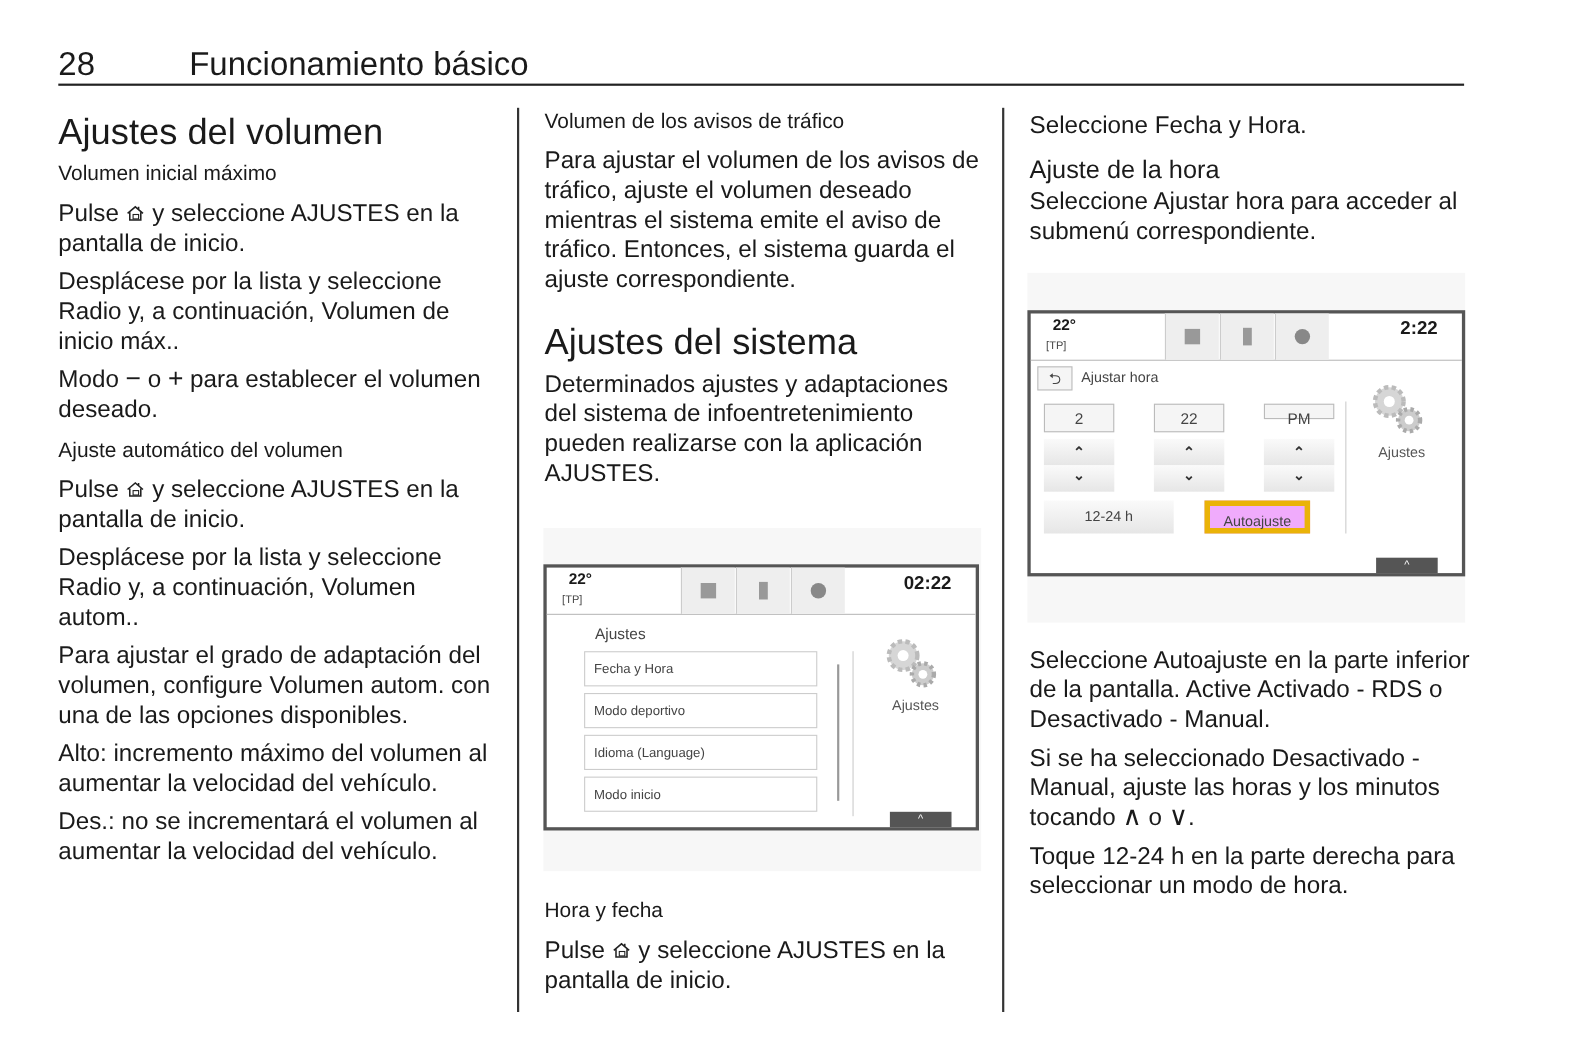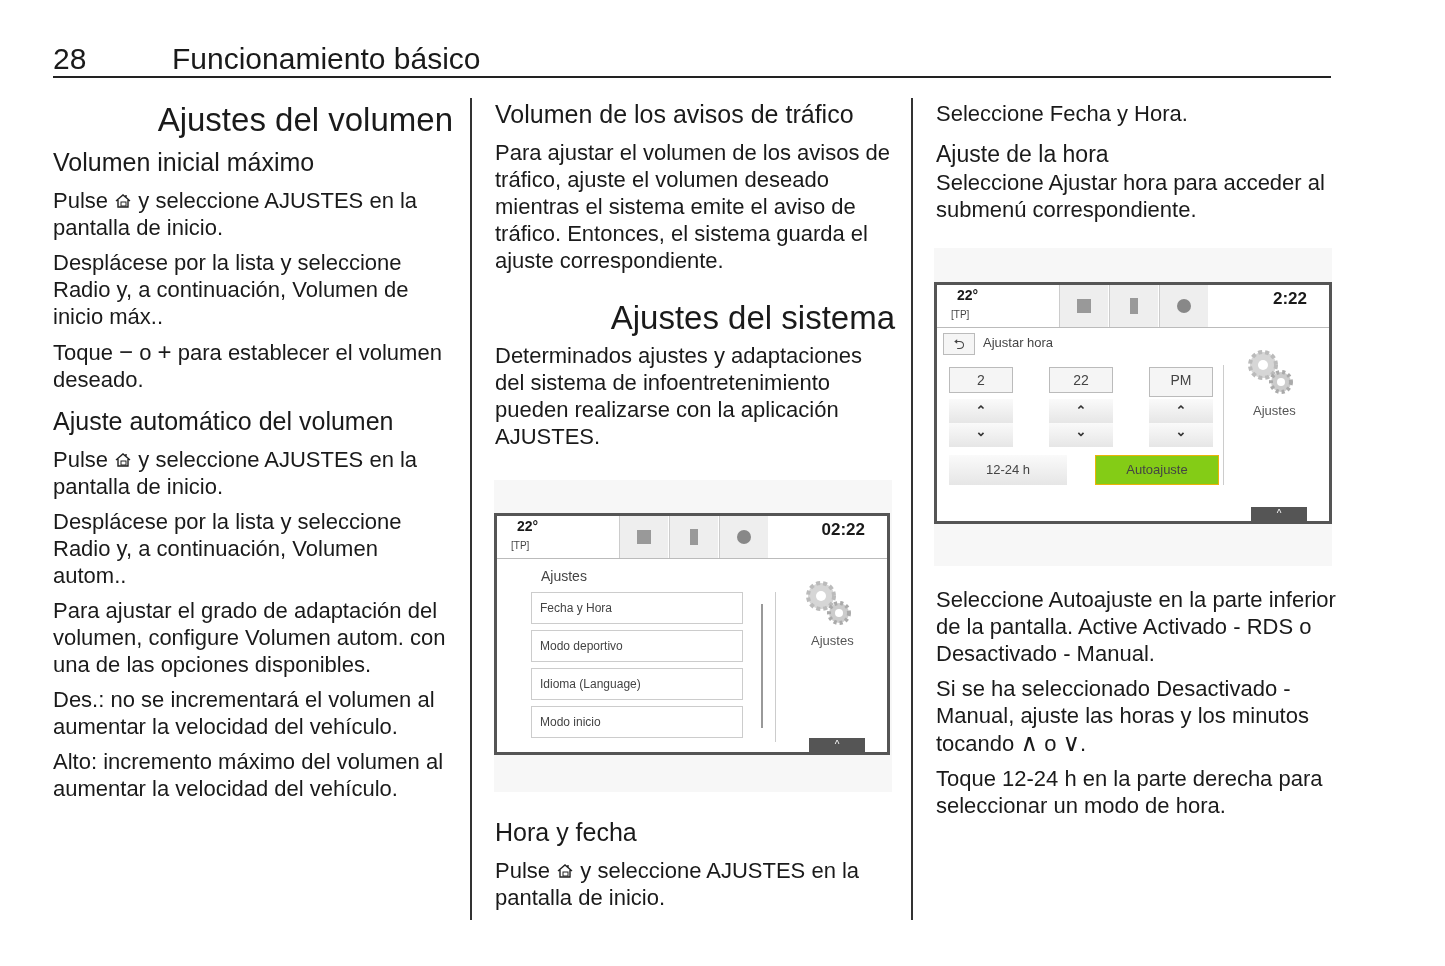--- a/index.html
+++ b/index.html
@@ -6,22 +6,22 @@
   body { width:1445px; height:966px; position:relative; overflow:hidden;
          font-family:"Liberation Sans", sans-serif; color:#1a1a1a; }
   .hdr { position:absolute; left:53px; top:40px; width:1278px; height:36px; border-bottom:2px solid #222; }
   .hdr .pn { position:absolute; left:0; top:2px; font-size:30px; }
   .hdr .ch { position:absolute; left:119px; top:2px; font-size:30px; }
   .col { position:absolute; top:96px; }
   .c1 { left:53px; width:400px; }
   .c2 { left:495px; width:400px; }
   .c3 { left:936px; width:400px; }
   .vline { position:absolute; top:98px; width:2px; height:822px; background:#333; }
-  h1 { font-weight:normal; font-size:33px; margin:6px 0 10px; line-height:1.1;text-align:right; }
-  h3 { font-weight:normal; font-size:25px; margin:0 0 10px; line-height:1.15; }
+  h1 { font-weight:normal; font-size:33px; margin:6px 0 10px; line-height:1.1; }
+  h3 { font-weight:normal; font-size:19px; margin:0 0 10px; line-height:1.15; }
   p { font-size:22px; line-height:27px; margin:0 0 8px; }
   .home { display:inline-block; width:18px; height:16px; vertical-align:-1px; }
   .sym { font-size:24px; }
   
   .fig { position:absolute; background:#f7f7f7; }
   .scr { position:absolute; background:#fff; border:3px solid #555; box-sizing:border-box; font-family:"Liberation Sans", sans-serif; }
   .scr .top { position:absolute; left:0; right:0; top:0; height:42px; border-bottom:1px solid #bbb; }
   .temp { position:absolute; left:20px; top:2px; font-size:14px; font-weight:bold; }
   .tp { position:absolute; left:14px; top:24px; font-size:10px; color:#444; }
   .clock { position:absolute; right:22px; top:4px; font-size:17px; font-weight:bold; }
@@ -50,30 +50,30 @@
 <div class="vline" style="left:911px"></div>
 
 <div class="col c1">
   <h1>Ajustes del volumen</h1>
   <h3>Volumen inicial máximo</h3>
   <p><span>Pulse</span> <svg class="home" viewBox="0 0 18 16">
         <path d="M2 8 L9 2 L16 8 M4 7 V14 H14 V7 M12 2 V5" fill="none" stroke="#222" stroke-width="1.4"></path>
         <rect x="7" y="9" width="5" height="4" fill="none" stroke="#222" stroke-width="1"></rect>
       </svg> <span>y seleccione AJUSTES en la pantalla de inicio.</span></p>
   <p>Desplácese por la lista y seleccione Radio y, a continuación, Volumen de inicio máx..</p>
-  <p><span>Toque</span> <span class="sym">−</span> <span>o</span> <span class="sym">+</span> <span>para establecer el volumen deseado.</span></p>
+  <p><span>Modo</span> <span class="sym">−</span> <span>o</span> <span class="sym">+</span> <span>para establecer el volumen deseado.</span></p>
   <h3 style="margin-top:14px">Ajuste automático del volumen</h3>
   <p><span>Pulse</span> <svg class="home" viewBox="0 0 18 16">
         <path d="M2 8 L9 2 L16 8 M4 7 V14 H14 V7 M12 2 V5" fill="none" stroke="#222" stroke-width="1.4"></path>
         <rect x="7" y="9" width="5" height="4" fill="none" stroke="#222" stroke-width="1"></rect>
       </svg> <span>y seleccione AJUSTES en la pantalla de inicio.</span></p>
   <p>Desplácese por la lista y seleccione Radio y, a continuación, Volumen autom..</p>
   <p>Para ajustar el grado de adaptación del volumen, configure Volumen autom. con una de las opciones disponibles.</p>
+  <p>Alto: incremento máximo del volumen al aumentar la velocidad del vehículo.</p>
   <p>Des.: no se incrementará el volumen al aumentar la velocidad del vehículo.</p>
-  <p>Alto: incremento máximo del volumen al aumentar la velocidad del vehículo.</p>
 </div>
 
 <div class="col c2">
   <h3 style="margin-top:4px">Volumen de los avisos de tráfico</h3>
   <p>Para ajustar el volumen de los avisos de tráfico, ajuste el volumen deseado mientras el sistema emite el aviso de tráfico. Entonces, el sistema guarda el ajuste correspondiente.</p>
   <h1 style="margin-top:26px;margin-bottom:6px">Ajustes del sistema</h1>
   <p>Determinados ajustes y adaptaciones del sistema de infoentretenimiento pueden realizarse con la aplicación AJUSTES.</p>
 </div>
 
 <div class="fig" style="left:494px;top:480px;width:398px;height:312px">
@@ -144,26 +144,26 @@
     <span class="lbl-title" style="left:46px;top:50px;font-size:13px">Ajustar hora</span>
 
     <div class="box" style="left:12px;top:82px;width:64px;height:26px;line-height:24px">2</div>
     <div class="arr" style="left:12px;top:114px;width:64px;height:24px;line-height:24px">⌃</div>
     <div class="arr" style="left:12px;top:138px;width:64px;height:24px;line-height:18px">⌄</div>
 
     <div class="box" style="left:112px;top:82px;width:64px;height:26px;line-height:24px">22</div>
     <div class="arr" style="left:112px;top:114px;width:64px;height:24px;line-height:24px">⌃</div>
     <div class="arr" style="left:112px;top:138px;width:64px;height:24px;line-height:18px">⌄</div>
 
-    <div class="box" style="left:212px;top:82px;width:64px;height:30px;line-height:24px">PM</div>
+    <div class="box" style="left:212px;top:82px;width:64px;height:14px;line-height:24px">PM</div>
     <div class="arr" style="left:212px;top:114px;width:64px;height:24px;line-height:24px">⌃</div>
     <div class="arr" style="left:212px;top:138px;width:64px;height:24px;line-height:18px">⌄</div>
 
     <div class="btn" style="left:12px;top:170px;width:118px;height:30px;line-height:30px;background:linear-gradient(#fafafa,#e6e6e6)">12-24 h</div>
-    <div class="btn" style="left:158px;top:170px;width:124px;height:30px;line-height:28px;border:1px solid #eab308;background:#84cc16">Autoajuste</div>
+    <div class="btn" style="left:158px;top:170px;width:96px;height:30px;line-height:28px;border:5px solid #eab308;background:#f0abfc">Autoajuste</div>
 
     <div style="position:absolute;left:286px;top:80px;width:1px;height:120px;background:#ccc"></div>
     <svg class="gear" style="left:308px;top:62px" viewBox="0 0 50 50">
         <circle cx="18" cy="18" r="13" fill="#d6d6d6" stroke="#bbb" stroke-dasharray="4 3" stroke-width="4"></circle>
         <circle cx="18" cy="18" r="5" fill="#fff"></circle>
         <circle cx="36" cy="35" r="10" fill="#ccc" stroke="#aaa" stroke-dasharray="3 3" stroke-width="4"></circle>
         <circle cx="36" cy="35" r="4" fill="#fff"></circle>
       </svg>
     <span class="glbl" style="left:316px;top:118px">Ajustes</span>
     <div class="upbtn">^</div>

